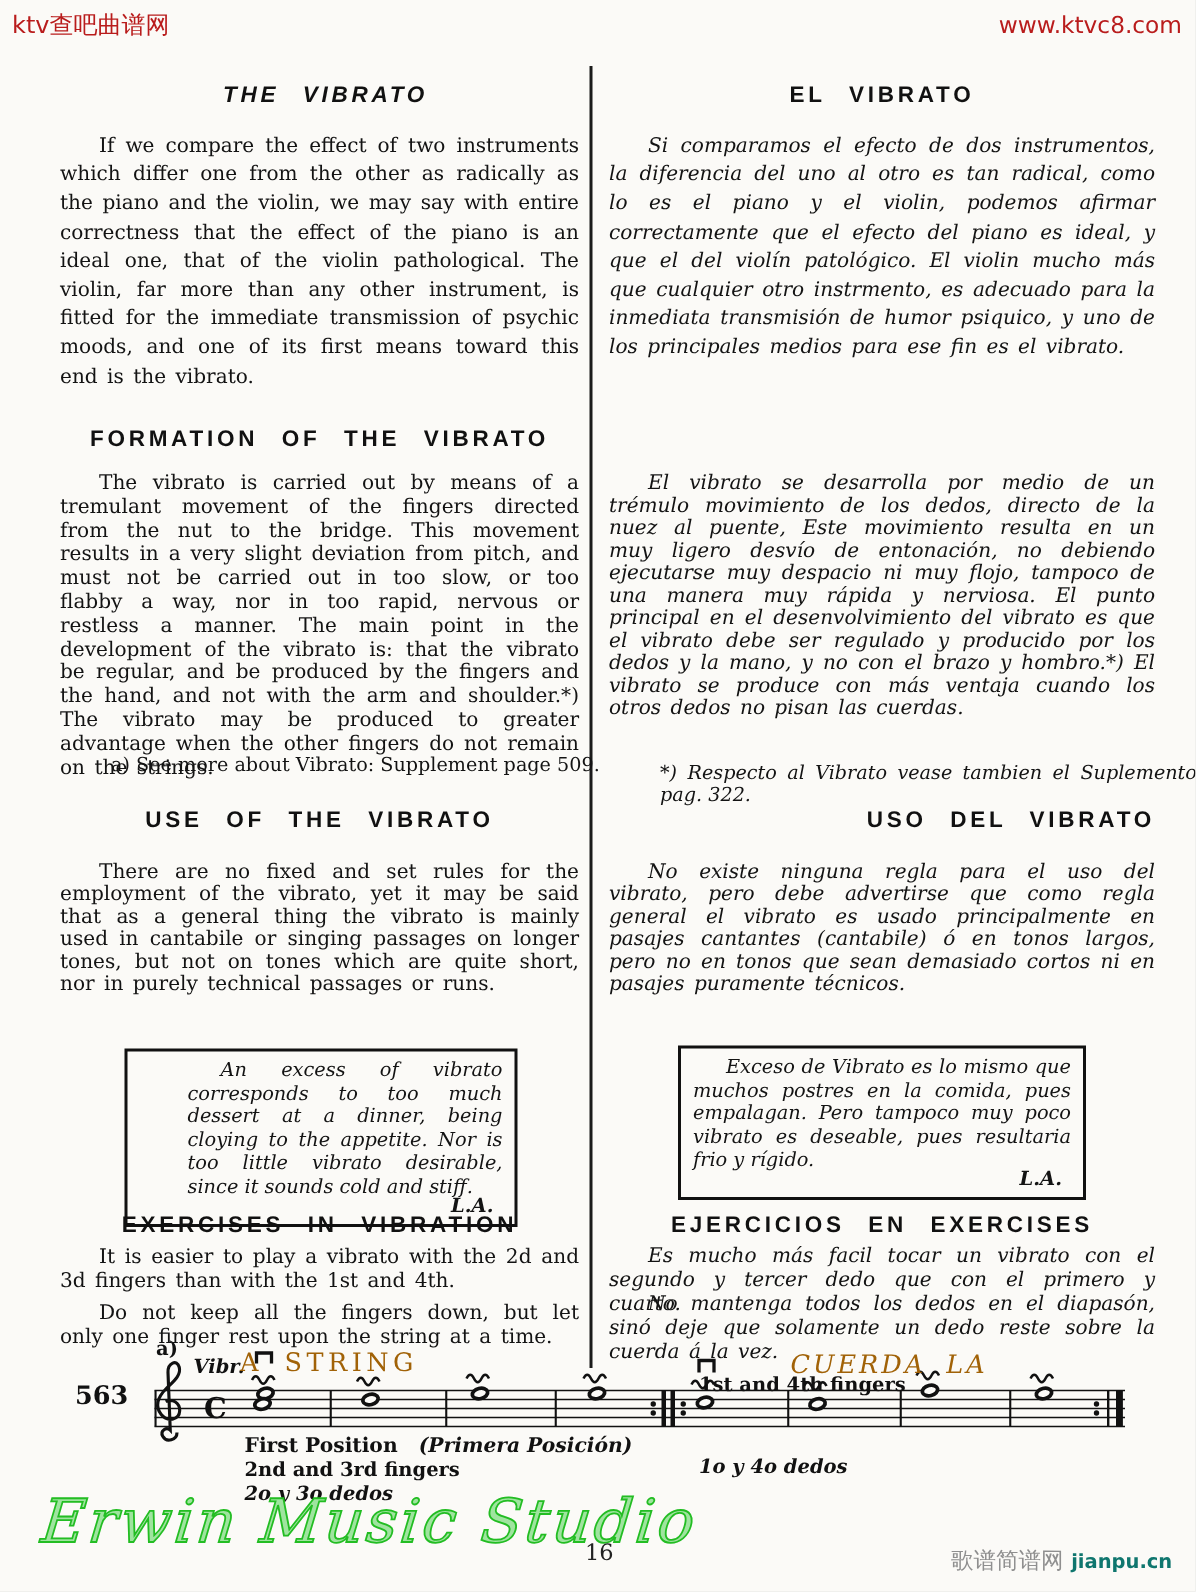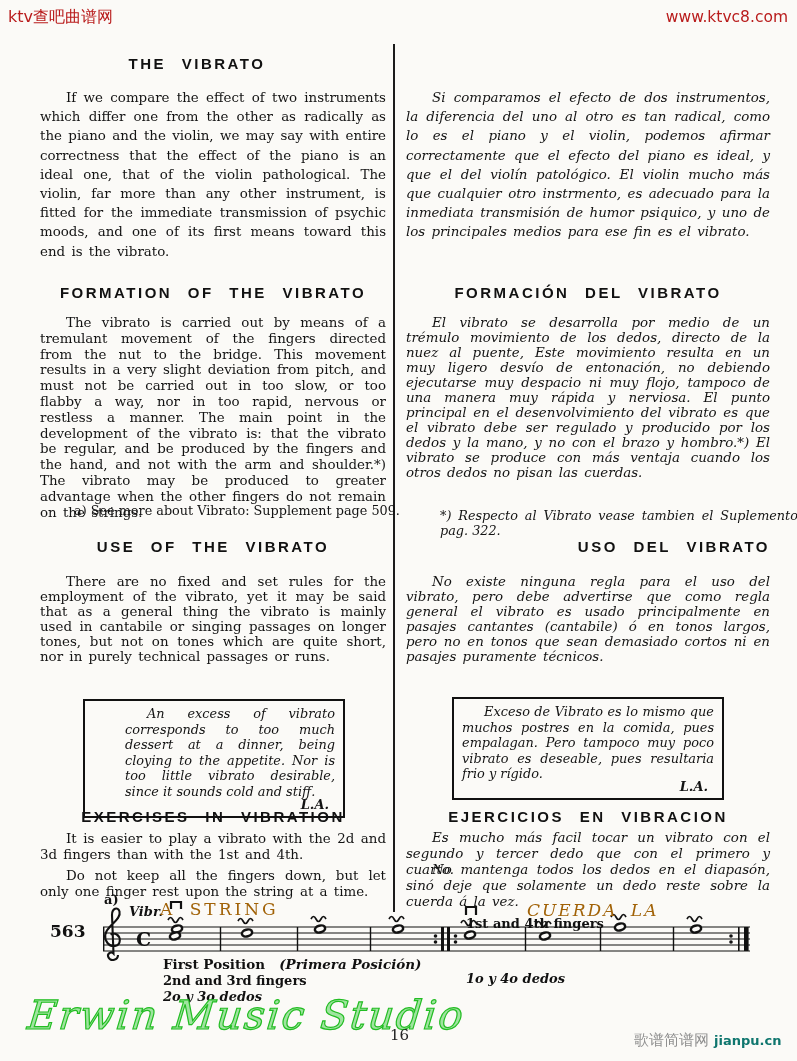--- a/index.html
+++ b/index.html
@@ -49,21 +49,21 @@
 </head>
 <body>
 
 <div class="page">
 
   <span class="abs wm-green" style="left:8px; top:7px;">ktv查吧曲谱网</span>
   <span class="abs wm-green" style="right:9px; top:8px; font-size:15.5px;">www.ktvc8.com</span>
 
   <div class="abs divider" style="left:393px; top:44px; height:868px;"></div>
 
-  <div class="abs heading" style="left:24px; top:55px; width:346px;">THE VIBRATO</div>
+  <div class="abs heading" style="left:44px; top:55px; width:346px;font-style:italic;">THE VIBRATO</div>
 
   <p class="abs body-text lh-loose" style="left:40px; top:88px; width:346px;">If we compare the effect of two instruments which differ one from the other as radically as the piano and the violin, we may say with entire correctness that the effect of the piano is an ideal one, that of the violin pathological. The violin, far more than any other instrument, is fitted for the immediate transmission of psychic moods, and one of its first means toward this end is the vibrato.</p>
 
   <div class="abs heading" style="left:40px; top:284px; width:346px;">FORMATION OF THE VIBRATO</div>
 
   <p class="abs body-text lh-tight" style="left:40px; top:315px; width:346px;">The vibrato is carried out by means of a tremulant movement of the fingers directed from the nut to the bridge. This movement results in a very slight deviation from pitch, and must not be carried out in too slow, or too flabby a way, nor in too rapid, nervous or restless a manner. The main point in the development of the vibrato is: that the vibrato be regular, and be produced by the fingers and the hand, and not with the arm and shoulder.*) The vibrato may be produced to greater advantage when the other fingers do not remain on the strings.</p>
 
   <p class="abs footnote" style="left:42px; top:503px; width:344px;">a) See more about Vibrato: Supplement page 509.</p>
 
   <div class="abs heading" style="left:40px; top:538px; width:346px;">USE OF THE VIBRATO</div>
@@ -74,39 +74,39 @@
     <span>An excess of vibrato corresponds to too much dessert at a dinner, being cloying to the appetite. Nor is too little vibrato desirable, since it sounds cold and stiff.</span>
     <span class="box-sig">L.A.</span>
   </div>
 
   <div class="abs heading" style="left:40px; top:808px; width:346px;">EXERCISES IN VIBRATION</div>
 
   <p class="abs body-text lh-tight" style="left:40px; top:831px; width:346px; font-weight:500;">It is easier to play a vibrato with the 2d and 3d fingers than with the 1st and 4th.</p>
 
   <p class="abs body-text lh-tight" style="left:40px; top:868px; width:346px;">Do not keep all the fingers down, but let only one finger rest upon the string at a time.</p>
 
+  <div class="abs heading" style="left:406px; top:55px; width:364px;">EL VIBRATO</div>
 
   <p class="abs body-text es lh-loose" style="left:406px; top:88px; width:364px;">Si comparamos el efecto de dos instrumentos, la diferencia del uno al otro es tan radical, como lo es el piano y el violin, podemos afirmar correctamente que el efecto del piano es ideal, y que el del violín patológico. El violin mucho más que cualquier otro instrmento, es adecuado para la inmediata transmisión de humor psiquico, y uno de los principales medios para ese fin es el vibrato.</p>
 
-  <div class="abs heading" style="left:406px; top:284px; width:364px;">FORMACIÓN DEL VIBRATO</div>
 
   <p class="abs body-text es lh-mid" style="left:406px; top:315px; width:364px;">El vibrato se desarrolla por medio de un trémulo movimiento de los dedos, directo de la nuez al puente, Este movimiento resulta en un muy ligero desvío de entonación, no debiendo ejecutarse muy despacio ni muy flojo, tampoco de una manera muy rápida y nerviosa. El punto principal en el desenvolvimiento del vibrato es que el vibrato debe ser regulado y producido por los dedos y la mano, y no con el brazo y hombro.*) El vibrato se produce con más ventaja cuando los otros dedos no pisan las cuerdas.</p>
 
   <p class="abs footnote es" style="left:408px; top:508px; width:362px;">*) Respecto al Vibrato vease tambien el Suplemento, pag. 322.</p>
 
   <div class="abs heading" style="left:406px; top:538px; width:364px;text-align:right;">USO DEL VIBRATO</div>
 
   <p class="abs body-text es lh-mid" style="left:406px; top:574px; width:364px;">No existe ninguna regla para el uso del vibrato, pero debe advertirse que como regla general el vibrato es usado principalmente en pasajes cantantes (cantabile) ó en tonos largos, pero no en tonos que sean demasiado cortos ni en pasajes puramente técnicos.</p>
 
   <div class="abs quote-box" style="left:452px; top:697px; width:272px;">
     <span>Exceso de Vibrato es lo mismo que muchos postres en la comida, pues empalagan. Pero tampoco muy poco vibrato es deseable, pues resultaria frio y rígido.</span>
     <span class="box-sig">L.A.</span>
   </div>
 
-  <div class="abs heading" style="left:406px; top:808px; width:364px;">EJERCICIOS EN VIBRACION</div>
+  <div class="abs heading" style="left:406px; top:808px; width:364px;">EJERCICIOS EN EXERCISES</div>
 
   <p class="abs body-text es lh-tight" style="left:406px; top:862px; width:364px;">No mantenga todos los dedos en el diapasón, sinó deje que solamente un dedo reste sobre la cuerda á la vez.</p>
 
   <p class="abs body-text es lh-tight" style="left:406px; top:830px; width:364px;">Es mucho más facil tocar un vibrato con el segundo y tercer dedo que con el primero y cuarto.</p>
 
   <svg class="abs" style="left:0; top:895px;" width="797" height="105" viewBox="0 0 797 105">
 
     <g stroke="#111" stroke-width="1.1">
       <line x1="103" y1="32" x2="750" y2="32"></line>
       <line x1="103" y1="38" x2="750" y2="38"></line>

